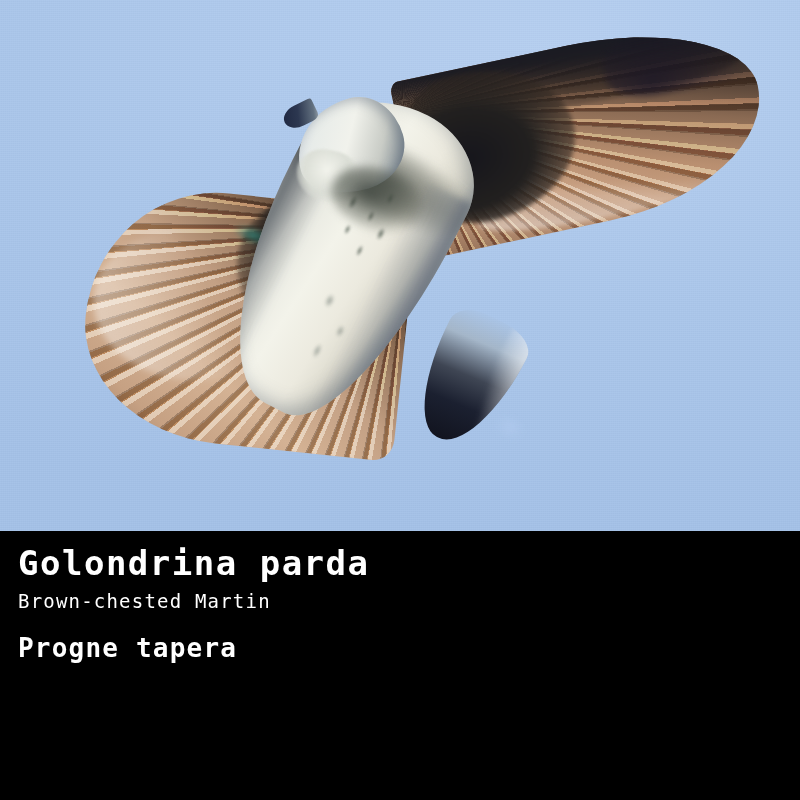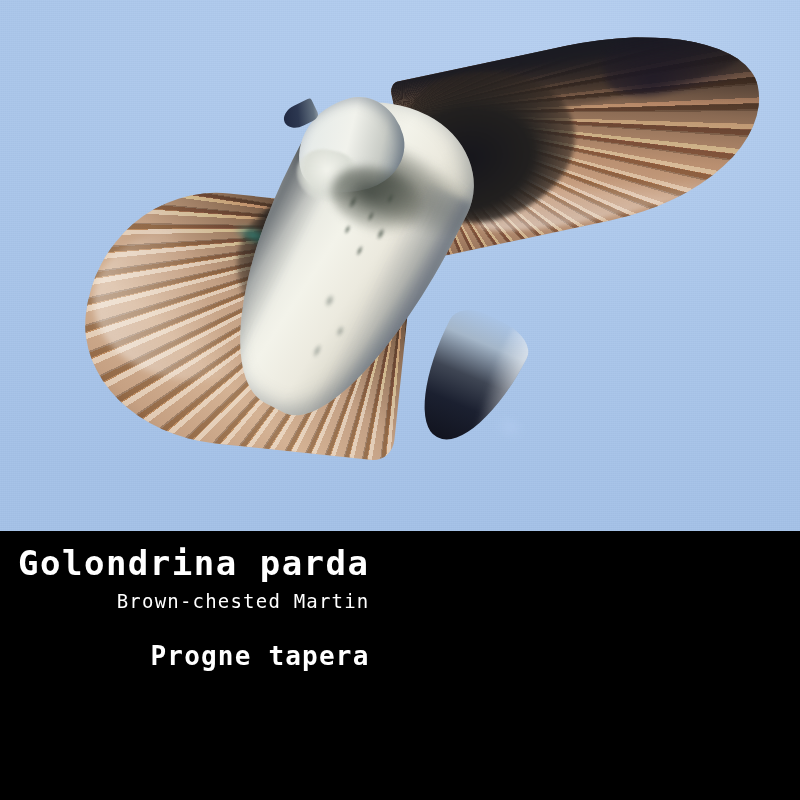--- a/index.html
+++ b/index.html
@@ -352,42 +352,41 @@
     left:0; top:531px;
     width:800px;
     height:269px;
     background:#000;
   }
   #names {
     position:absolute;
     left: 18px;
     top: 12px;
     color:#fff;
-    text-align:right;
   }
   #name-common-es {
     font-size: 34px;
     line-height: 40px;
     letter-spacing: 1.5px;
     font-weight: 700;
     white-space: pre;
   }
   #name-common-en {
     font-size: 19px;
     line-height: 36px;
     letter-spacing: 1.2px;
     font-weight: 400;
     white-space: pre;
   }
   #name-scientific {
     font-size: 26px;
     line-height: 34px;
     letter-spacing: 1.2px;
     font-weight: 700;
-    margin-top: 20px;
+    margin-top: 12px;
     white-space: pre;
   }
 </style>
 </head>
 <body>
 
 <div id="frame">
 
   <div id="photo">
     <div id="sky"></div>

